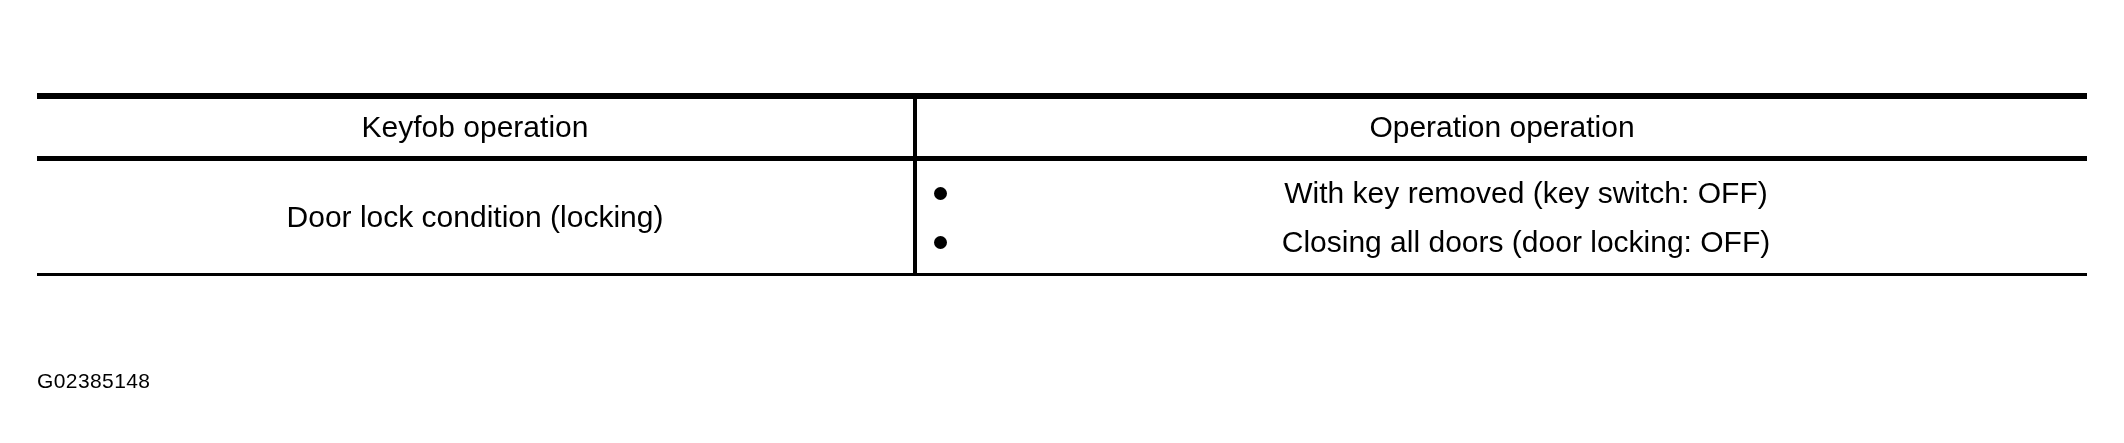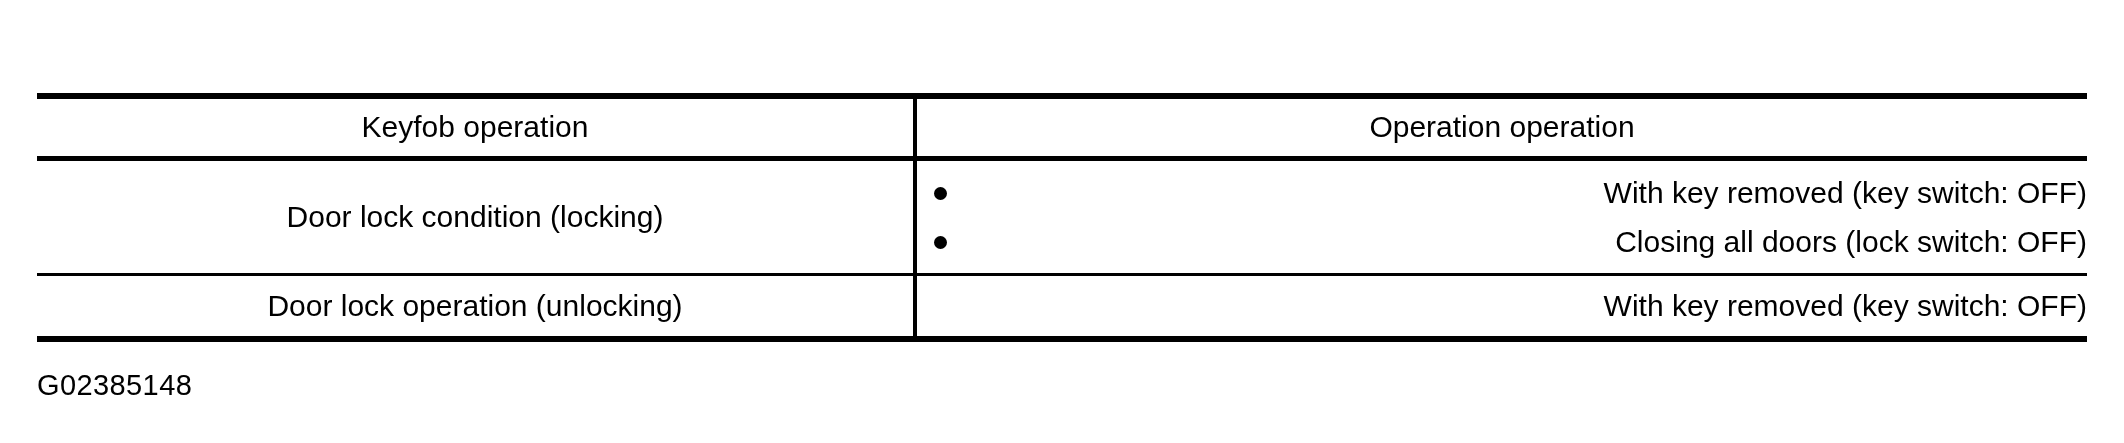--- a/index.html
+++ b/index.html
@@ -78,21 +78,21 @@
     height: 112px;
     text-align: center;
   }
   .cell-left-body-text {
     display: block;
     padding: 0 10px;
   }
 
   .cell-right-body {
     height: 112px;
-    text-align: right;
+    text-align: center;
   }
 
   .row-body-2 .cell-left-body,
   .row-body-2 .cell-right-body {
     height: 60px;
   }
 
   
   .cond-list {
     list-style: none;
@@ -126,21 +126,21 @@
     padding-left: 14px;
     font-size: 30px;
     white-space: nowrap;
   }
 
   
   .figure-id {
     position: absolute;
     left: 37px;
     top: 348px;
-    font-size: 29px;
+    font-size: 21px;
     letter-spacing: 0.4px;
     color: #000000;
     white-space: nowrap;
   }
 </style>
 </head>
 <body>
 
 <div id="page">
 
@@ -168,33 +168,25 @@
           <span class="cell-left-body-text">Door lock condition (locking)</span>
         </td>
         <td class="cell-right-body">
           <ul class="cond-list">
             <li>
               <span class="cond-bullet"></span>
               <span>With key removed (key switch: OFF)</span>
             </li>
             <li>
               <span class="cond-bullet"></span>
-              <span>Closing all doors (lock switch: OFF)</span>
+              <span>Closing all doors (door locking: OFF)</span>
             </li>
           </ul>
         </td>
       </tr>
 
-      <tr class="row-body-2">
-        <td class="cell-left-body cell-left">
-          <span class="cell-left-body-text">Door lock operation (unlocking)</span>
-        </td>
-        <td class="cell-right-body">
-          <span class="cond-plain">With key removed (key switch: OFF)</span>
-        </td>
-      </tr>
 
     </tbody>
   </table>
 
   <div class="figure-id">G02385148</div>
 
 </div>
 
 </body></html>

